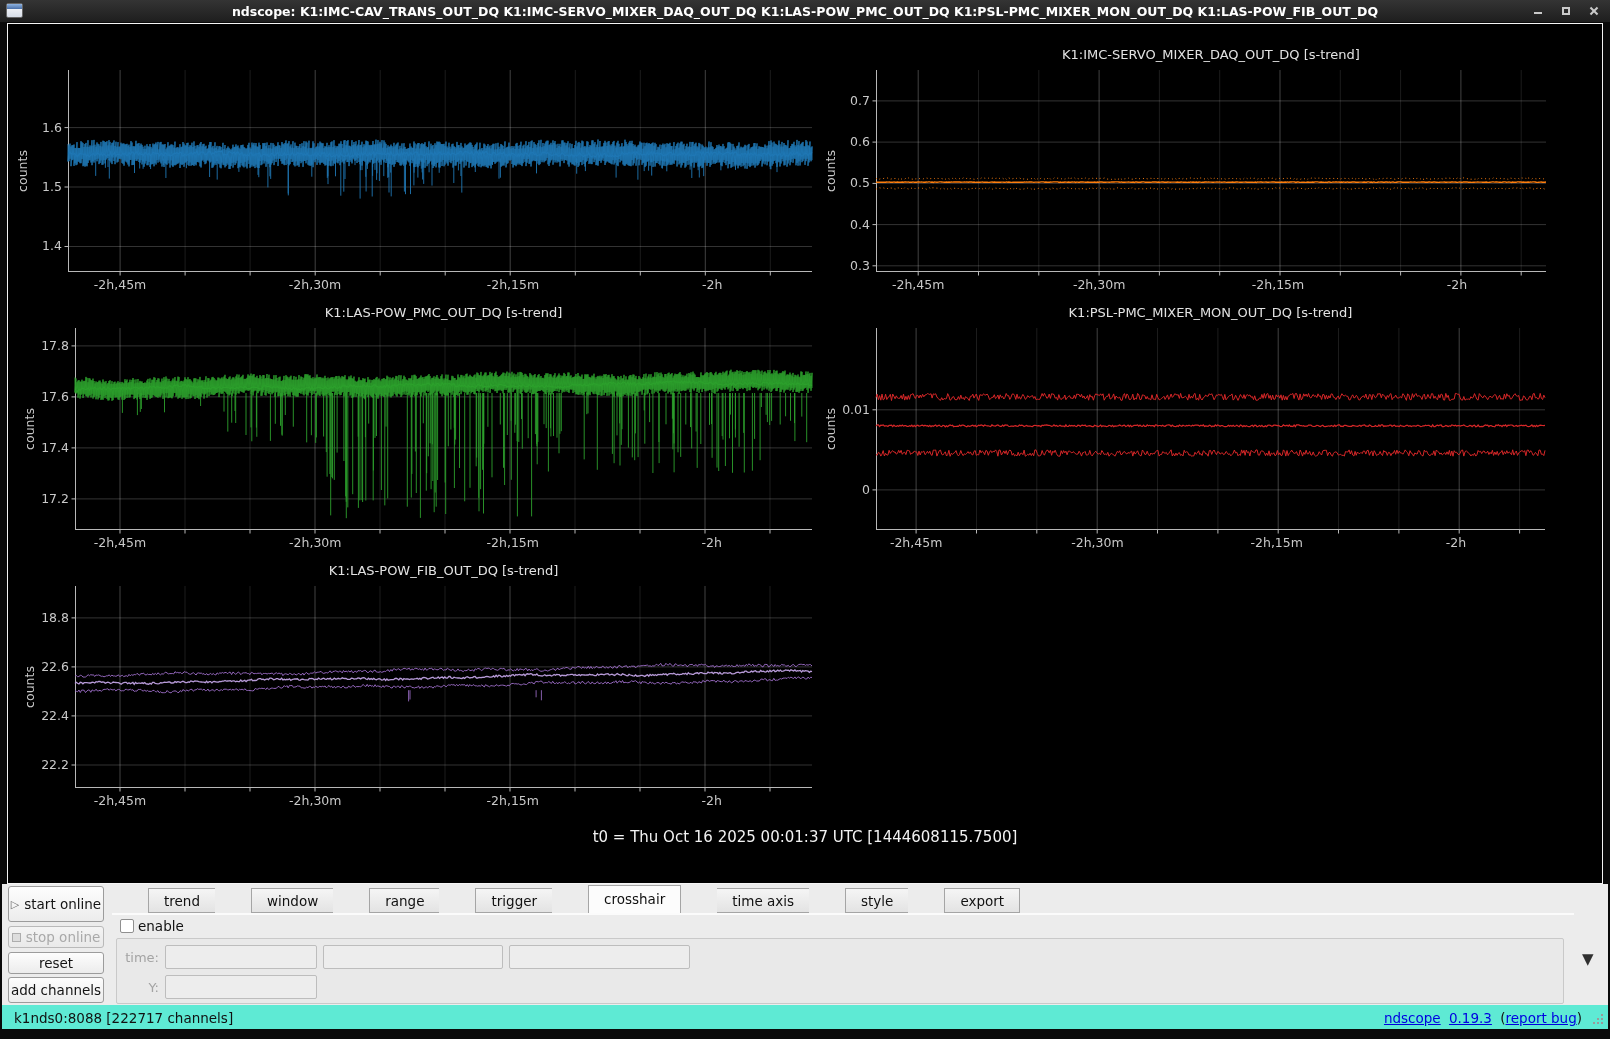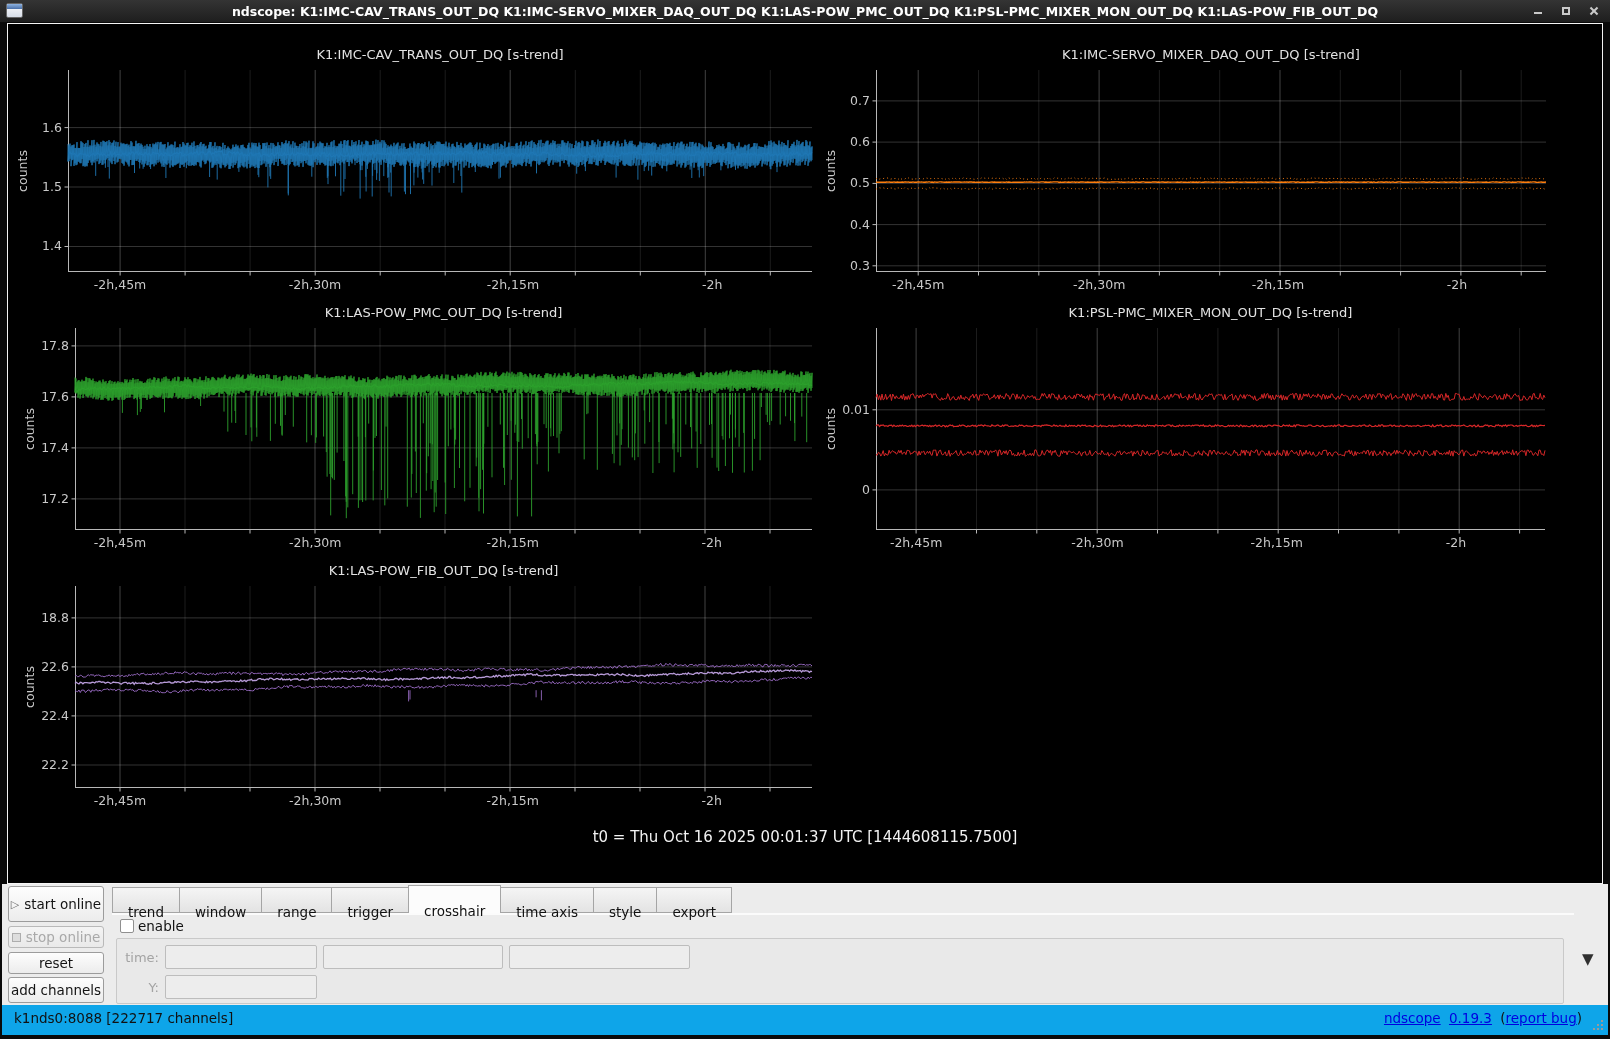--- a/index.html
+++ b/index.html
@@ -34,38 +34,38 @@
   .t0{position:absolute;left:0;top:804px;width:100%;text-align:center;color:#f2f2f2;font-size:15px;}
   
   .controls{position:absolute;left:2px;top:884px;width:1606px;height:121px;background:#ececec;}
   .qbtn{position:absolute;left:6px;width:96px;background:linear-gradient(#fdfdfd,#ececec);
         border:1px solid #9c9c9c;border-radius:3px;color:#141414;font-size:13.5px;
         display:flex;align-items:center;justify-content:center;gap:5px;cursor:default;white-space:nowrap;}
   .qbtn.disabled{color:#a9a9a9;background:linear-gradient(#f4f4f4,#e9e9e9);border-color:#b9b9b9;}
   .icon-play{color:#666;font-size:11px;line-height:1;}
   .icon-stop{width:9px;height:9px;border:1px solid #adadad;background:#ddd;display:inline-block;}
   .tabbar{position:absolute;left:110px;top:2px;height:27px;display:flex;align-items:flex-end;z-index:3;}
-  .tab{height:25px;line-height:24px;padding:12px 15px;background:linear-gradient(#f5f5f5,#e3e3e3);
-       border:1px solid #a5a5a5;border-right:none;color:#111;font-size:13.5px;cursor:default;white-space:nowrap;}
+  .tab{height:25px;line-height:24px;padding:0 15px;background:linear-gradient(#f5f5f5,#e3e3e3);
+       border:1px solid #a5a5a5;border-right:none;color:#111;font-size:13.5px;cursor:default;white-space:nowrap;margin-left:36px;}
   .tab:last-child{border-right:1px solid #a5a5a5;}
   .tab.active{height:28px;line-height:26px;background:#fcfcfc;border-right:1px solid #a5a5a5;
               border-bottom:none;z-index:4;}
   .tab.active + .tab{border-left:none;}
   .pane-line{position:absolute;left:110px;top:29px;width:1462px;height:2px;background:#fbfbfb;z-index:2;}
   .cb-row{position:absolute;left:118px;top:34px;display:flex;align-items:center;gap:4px;}
   .checkbox{width:14px;height:14px;background:#fff;border:1px solid #8f8f8f;border-radius:2px;}
   .cb-label{font-size:13.5px;color:#111;}
   .groupbox{position:absolute;left:114px;top:54px;width:1448px;height:66px;background:#e9e9e9;
             border:1px solid #c9c9c9;border-radius:2px;}
   .fld-label{position:absolute;width:42px;text-align:right;color:#a3a3a3;font-size:13px;}
   .fld{position:absolute;height:24px;background:#ededed;border:1px solid #bdbdbd;border-radius:2px;
        font-size:13px;padding:0 4px;color:#333;}
   .arrow{position:absolute;left:1580px;top:66px;color:#303030;font-size:15px;cursor:default;}
   
-  .statusbar{position:absolute;left:2px;top:1005px;width:1606px;height:30px;background:#0ea5e9;text-align:center;}
+  .statusbar{position:absolute;left:2px;top:1005px;width:1606px;height:24px;background:#5eead4;text-align:center;}
   .status-left{position:absolute;left:12px;top:0;line-height:26px;font-size:13.5px;color:#111;}
   .status-right{position:absolute;right:26px;top:0;line-height:26px;font-size:13.5px;color:#111;white-space:nowrap;}
   .status-right a{color:#0000e0;text-decoration:underline;cursor:pointer;}
   .status-right .sp{margin-left:4px;}
   .grip{position:absolute;right:5px;bottom:5px;width:2px;height:2px;background:#9a9a9a;
         box-shadow:0 -4px #9a9a9a,-4px 0 #9a9a9a,0 -8px #9a9a9a,-4px -4px #9a9a9a,-8px 0 #9a9a9a;}
 </style>
 </head>
 <body>
 
@@ -83,21 +83,20 @@
         </span>
       <span class="wc">
           <span class="wc-x"></span>
         </span>
     </span>
   </div>
 
   <div class="canvas" id="canvas">
     <div class="t0">t0 = Thu Oct 16 2025 00:01:37 UTC [1444608115.7500]</div>
   <div class="plot" style="left: 60px; top: 46px; width: 744px; height: 202px;">
-        <div class="plot-title">K1:IMC-CAV_TRANS_OUT_DQ [s-trend]</div>
         <div class="ylab" style="left: -46px; top: 101px; transform: translate(-50%, -50%) rotate(-90deg);">counts</div>
         <div class="ytick" style="left: -52px; top: 168.453px;">1.4</div>
         <div class="ytick" style="left: -52px; top: 109.041px;">1.5</div>
         <div class="ytick" style="left: -52px; top: 49.6294px;">1.6</div>
         <div class="xtick" style="left: 52.08px; top: 207px;">-2h,45m</div>
         <div class="xtick" style="left: 247.008px; top: 207px;">-2h,30m</div>
         <div class="xtick" style="left: 444.912px; top: 207px;">-2h,15m</div>
         <div class="xtick" style="left: 644.304px; top: 207px;">-2h</div>
         <svg width="744" height="202" style="overflow: visible;">
           <line x1="52.1" y1="0" x2="52.1" y2="202" stroke="#ffffff" stroke-opacity="0.26" stroke-width="1"></line>

